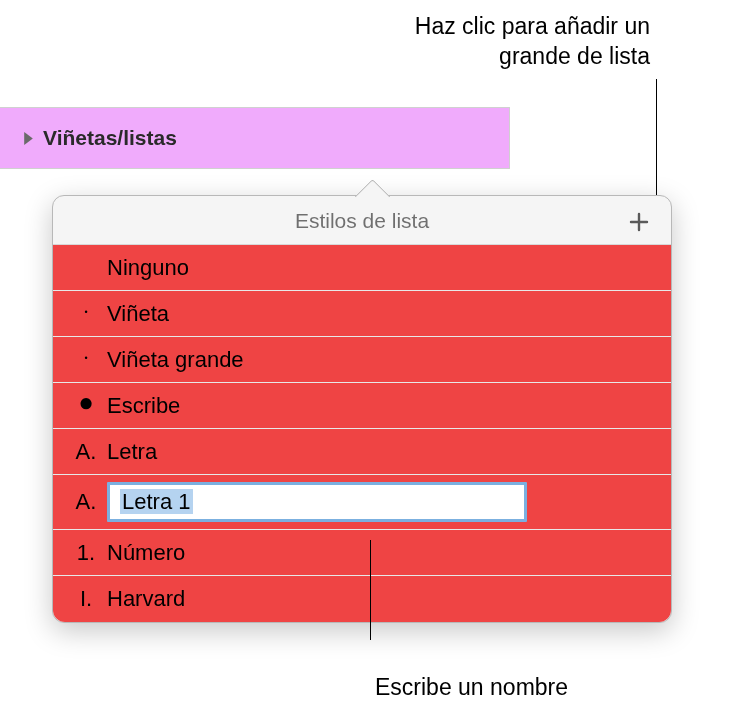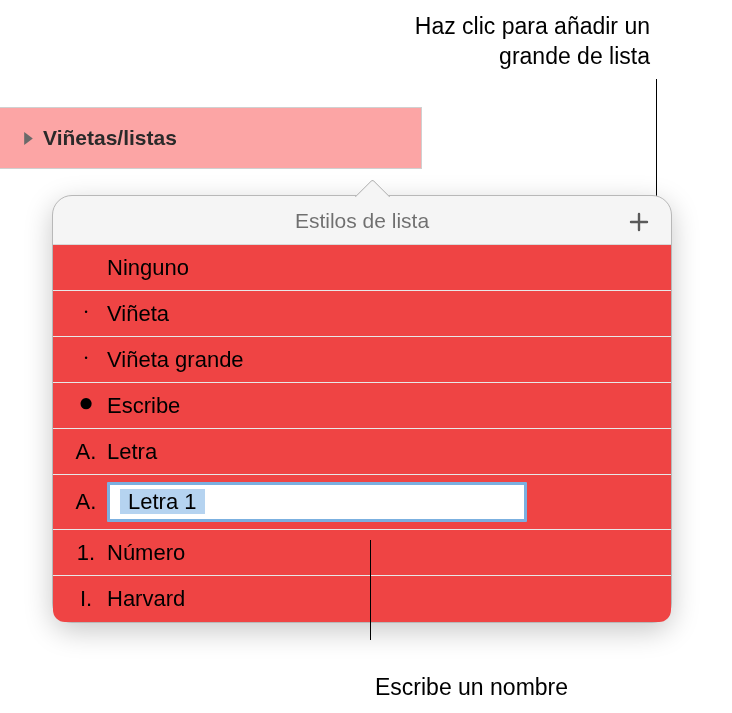--- a/index.html
+++ b/index.html
@@ -47,24 +47,24 @@
       top: 540px;
       left: 370px;
       width: 1px;
       height: 100px;
       background: #000;
     }
     .panel {
       position: absolute;
       top: 107px;
       left: 0;
-      width: 422px;
+      width: 510px;
       border-top: 1px solid #d0d0d0;
       border-right: 1px solid #d0d0d0;
-      background: #fca5a5;
+      background: #f0abfc;
     }
     .panel-header {
       display: flex;
       align-items: center;
       padding: 18px 16px 18px 22px;
       border-bottom: 1px solid #d0d0d0;
     }
     .disclosure {
       margin-right: 8px;
       display: inline-flex;
@@ -92,21 +92,21 @@
       top: 50%;
       transform: translateY(-50%);
     }
     .popover {
       position: absolute;
       top: 195px;
       left: 52px;
       width: 620px;
       background: #f5f5f5;
       border: 1px solid #b8b8b8;
-      border-radius: 20px;
+      border-radius: 12px;
       box-shadow: 0 8px 28px rgba(0,0,0,0.22);
     }
     .popover::before {
       content: "";
       position: absolute;
       top: -12px;
       left: 307px;
       width: 24px;
       height: 24px;
       background: #f5f5f5;
@@ -188,21 +188,21 @@
       font-family: inherit;
       width: 420px;
       border-radius: 1px;
       outline: none;
     }
     .edit-input::selection {
       background: #b5d3f0;
     }
     .highlighted-text {
       background: #b5d3f0;
-      padding: 0 8px;
+      padding: 0 2px;
     }
   </style>
 </head>
 <body>
 
 <div class="callout-top">
   <span>Haz clic para añadir un</span><br>
   <span>grande de lista</span>
 </div>
 <div class="callout-line-top"></div>

